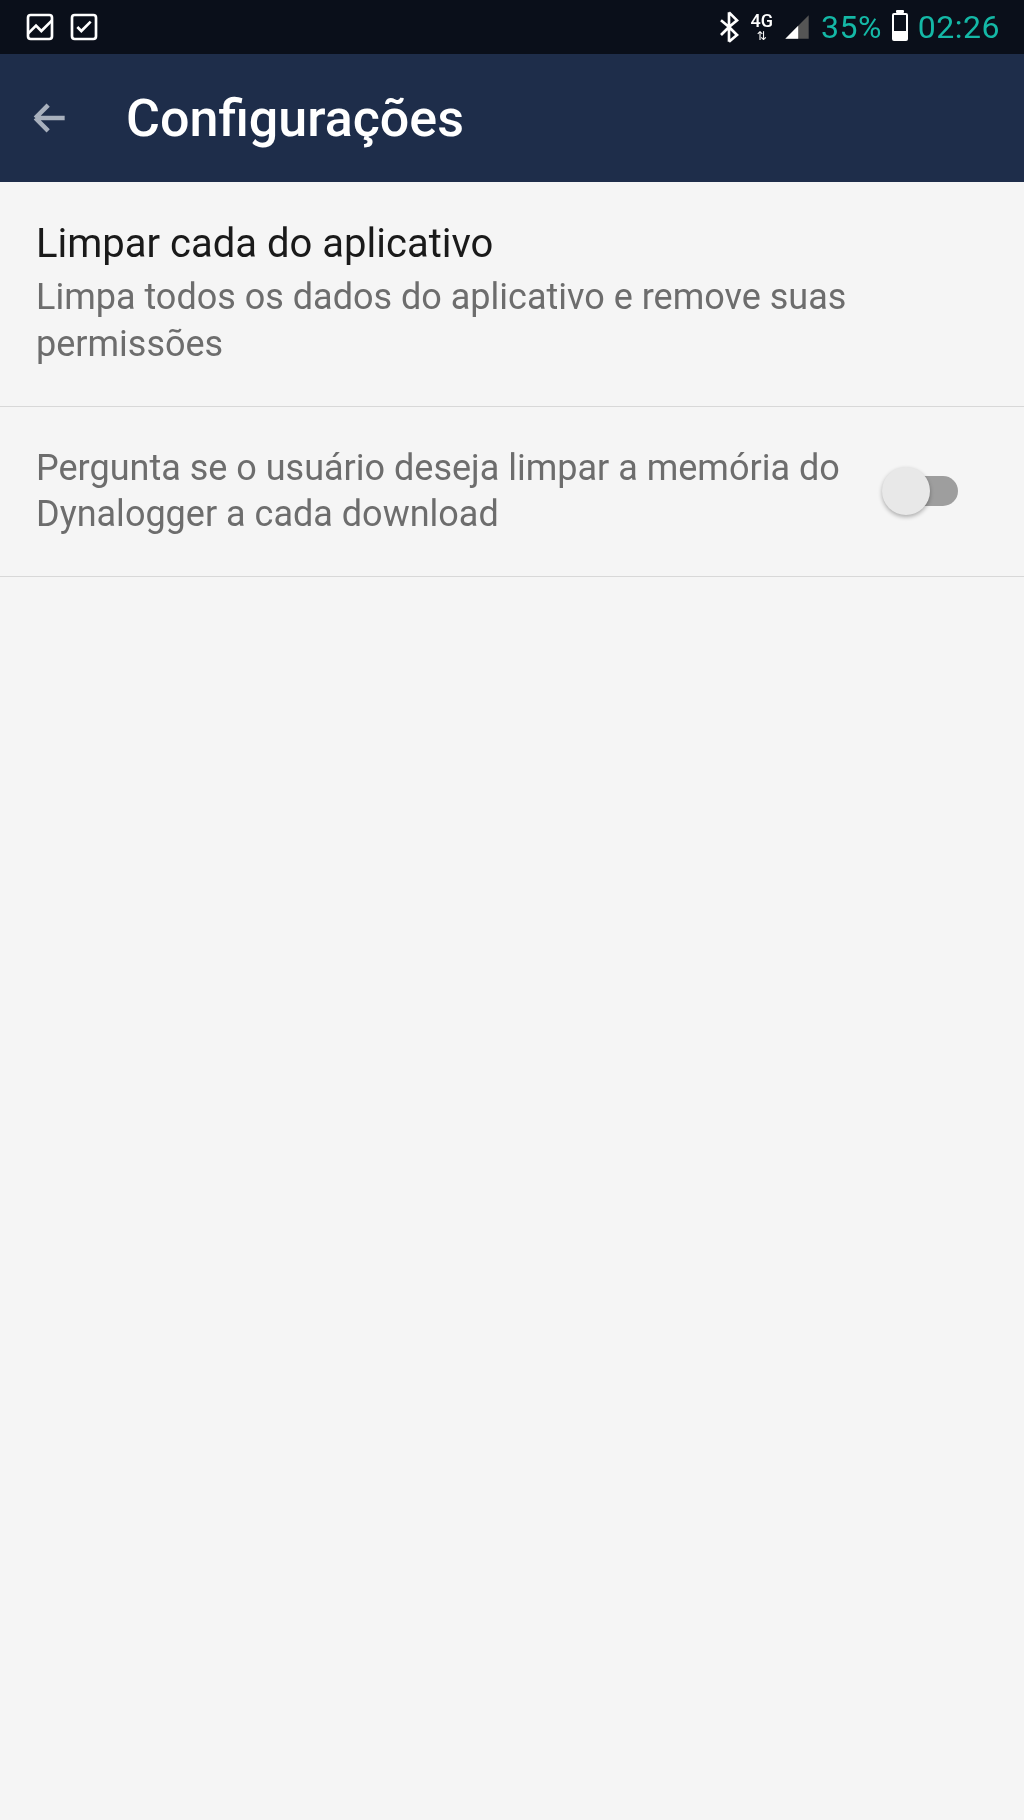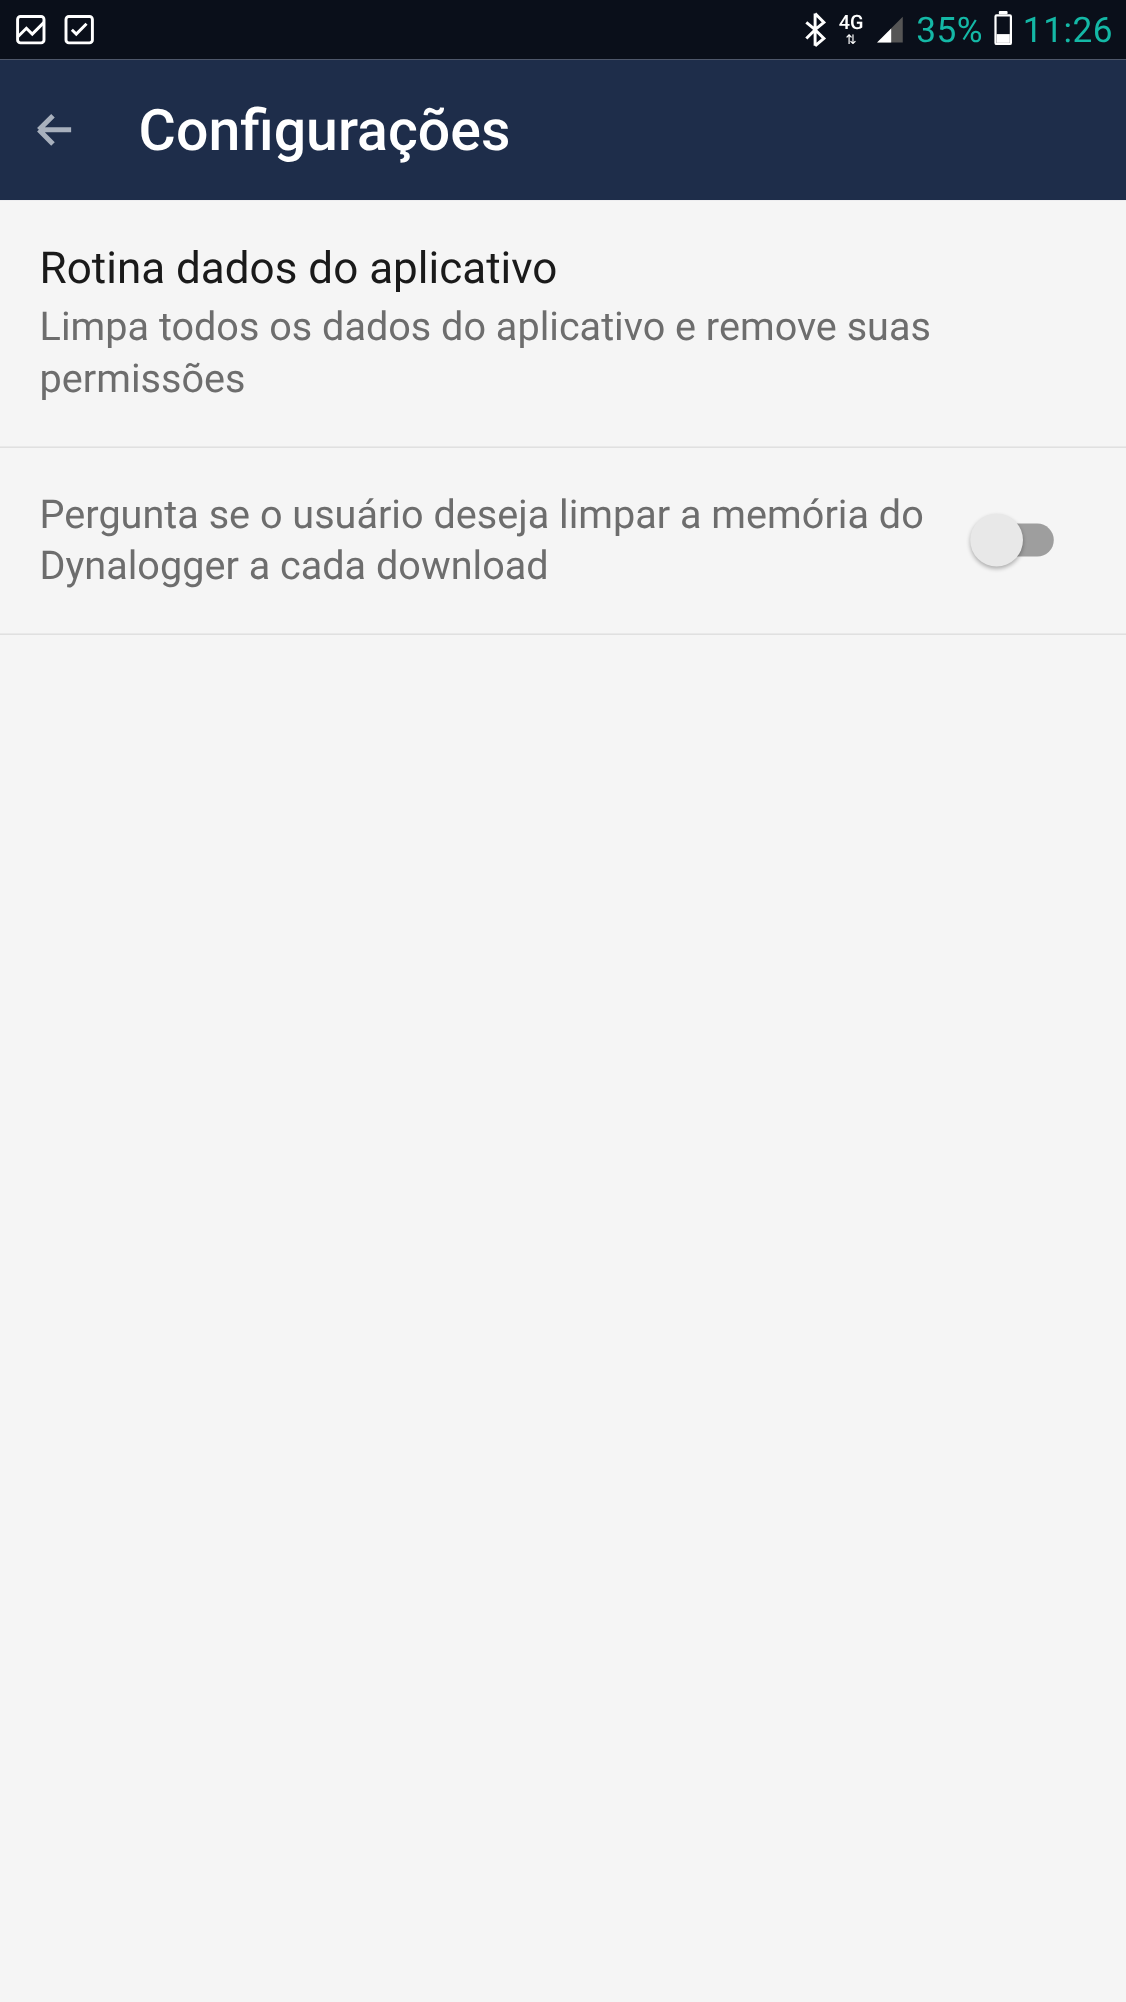--- a/index.html
+++ b/index.html
@@ -13,21 +13,21 @@
       font-family: 'Roboto', 'Helvetica Neue', Arial, sans-serif;
       background: #f5f5f5;
       overflow: hidden;
     }
     .status-bar {
       height: 54px;
       background: #0a0f1a;
       display: flex;
       align-items: center;
       justify-content: space-between;
-      padding: 0 12px;
+      padding: 0 24px;
       color: #fff;
     }
     .status-left {
       display: flex;
       align-items: center;
       gap: 12px;
     }
     .status-right {
       display: flex;
       align-items: center;
@@ -178,37 +178,37 @@
       <span class="status-4g-arrows">⇅</span>
     </span>
     <span class="status-icon">
       <svg width="28" height="28" viewBox="0 0 24 24">
         <path d="M2 22 L22 22 L22 2 Z" fill="#555"></path>
         <path d="M2 22 L13 22 L13 11 Z" fill="#fff"></path>
       </svg>
     </span>
     <span class="status-text">35%</span>
     <span class="battery-icon"></span>
-    <span class="status-text">11:26</span>
+    <span class="status-text">02:26</span>
   </div>
 </div>
 
 <div class="app-bar">
   <div class="back-button">
     <svg width="44" height="44" viewBox="0 0 24 24" fill="none" stroke="#a8b0bd" stroke-width="2.5">
       <path d="M20 12 L4 12 M4 12 L11 5 M4 12 L11 19"></path>
     </svg>
   </div>
   <div class="app-title">Configurações</div>
 </div>
 
 <div class="content">
   <div class="settings-item">
     <div class="settings-text">
-      <div class="settings-item-title">Rotina dados do aplicativo</div>
+      <div class="settings-item-title">Limpar cada do aplicativo</div>
       <div class="settings-item-subtitle">Limpa todos os dados do aplicativo e remove suas permissões</div>
     </div>
   </div>
   <div class="settings-item">
     <div class="settings-text">
       <div class="settings-item-subtitle">Pergunta se o usuário deseja limpar a memória do Dynalogger a cada download</div>
     </div>
     <div class="toggle-switch">
       <div class="toggle-thumb"></div>
     </div>

